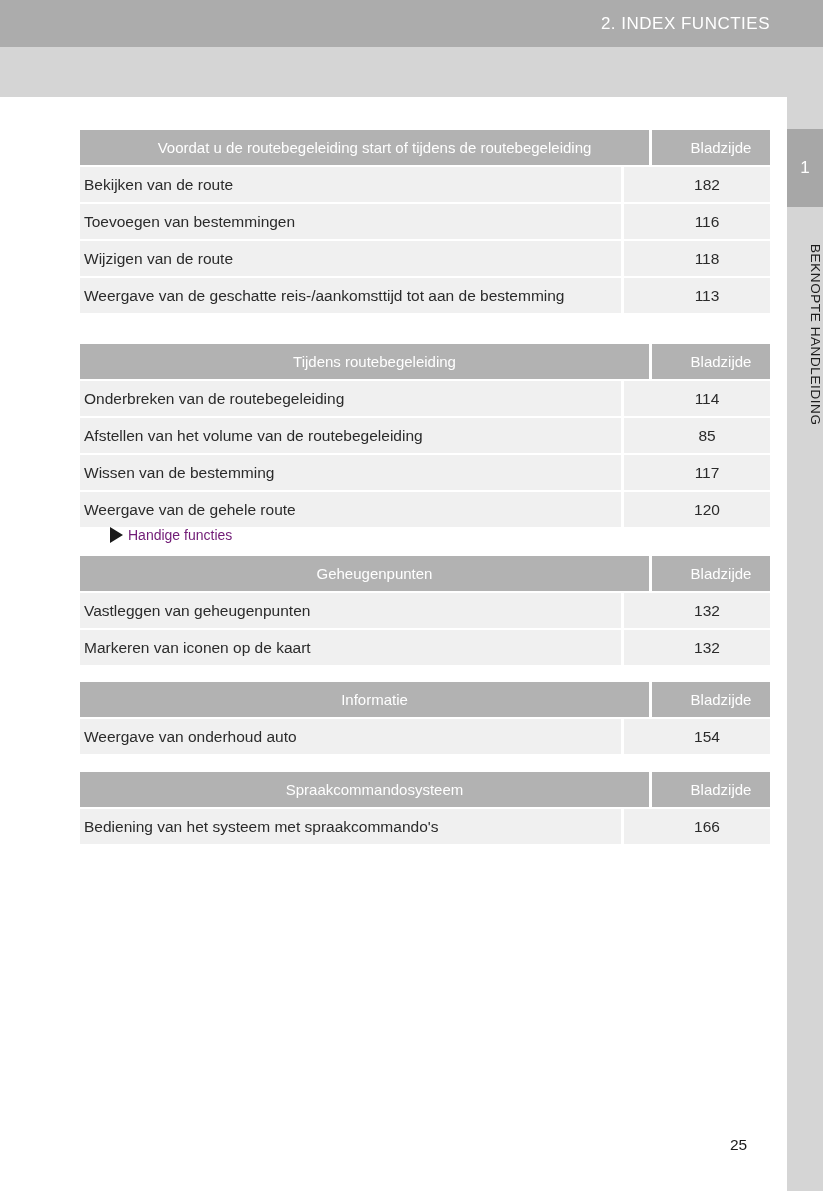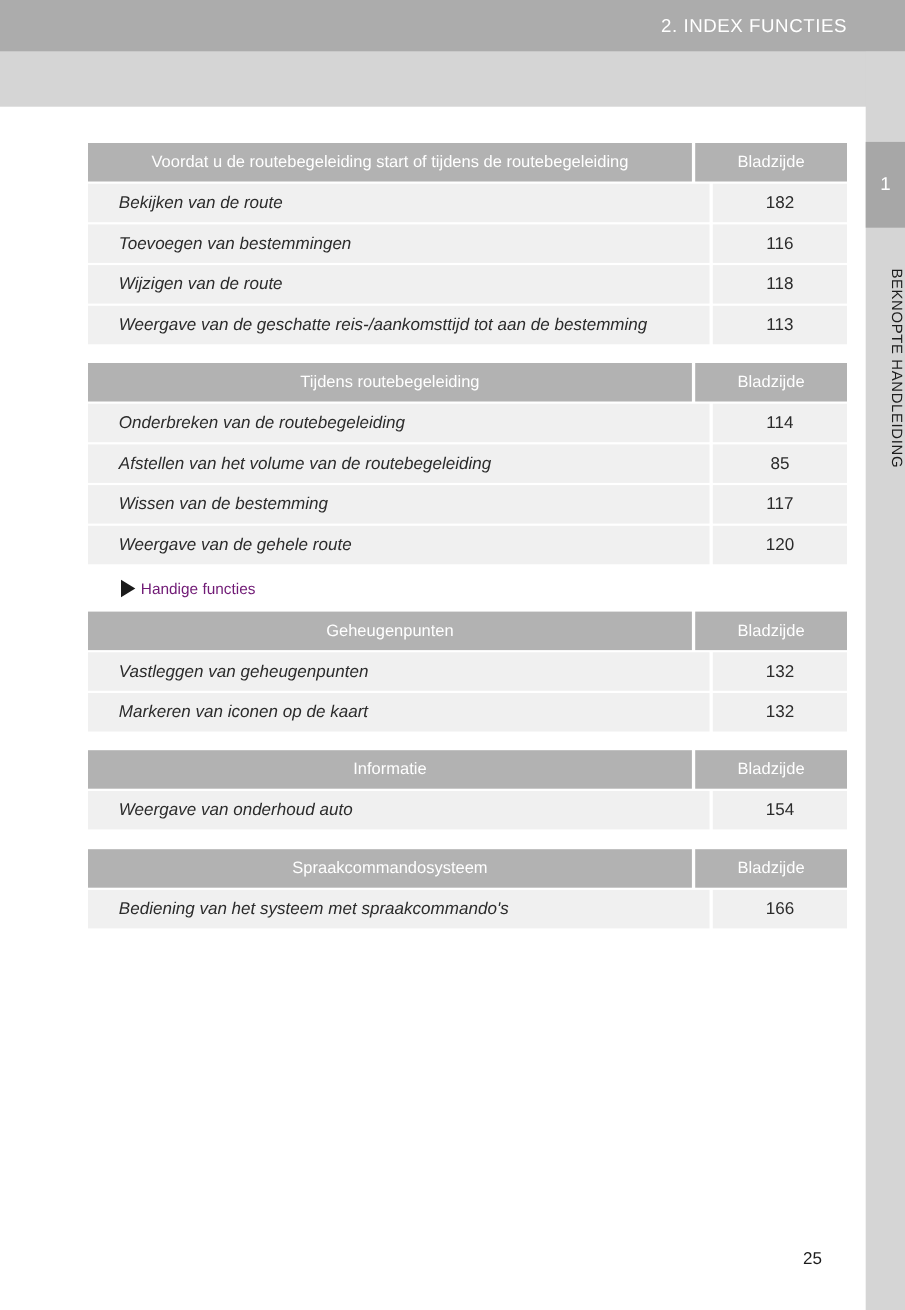--- a/index.html
+++ b/index.html
@@ -39,46 +39,46 @@
   .vertical-label{
     position:absolute;left:787px;top:215px;width:36px;height:240px;
     display:flex;justify-content:center;
     writing-mode:vertical-rl;text-orientation:mixed;
     color:#1c1c1c;font-size:13.5px;letter-spacing:0.6px;
     white-space:nowrap;
   }
   
   .tbl{position:absolute;left:80px;width:690px;}
   .t-row{display:flex;height:35px;margin-bottom:2px;}
-  .cell{display:flex;align-items:center;}
+  .cell{display:flex;align-items:center;padding-left:20px;}
   .cell.main{width:549px;margin-right:3px;}
   .cell.page{flex:1;justify-content:center;}
   .t-head .cell{background:#b2b2b2;color:#ffffff;font-size:15px;}
   .t-head .cell.main{justify-content:center;}
   .t-body .cell{background:#f0f0f0;color:#2b2b2b;font-size:15.5px;}
-  .t-body .cell.main{padding-left:28px;width:537px;font-style:italic;}
+  .t-body .cell.main{padding-left:4px;width:537px;}
   
   .section-label{
     position:absolute;left:110px;top:522px;height:26px;
     display:flex;align-items:center;color:#701a75;font-size:14px;
   }
   .tri{
     width:0;height:0;margin-right:5px;
     border-left:13px solid #1a1a1a;
     border-top:8px solid transparent;
     border-bottom:8px solid transparent;
   }
   
   .page-number{
     position:absolute;left:730px;top:1136px;width:41px;
     text-align:left;color:#1b1b1b;font-size:15.5px;
   }
   
   #tbl-0{top:130px;}
-  #tbl-1{top:330px;}
+  #tbl-1{top:344px;}
   #tbl-2{top:556px;}
   #tbl-3{top:682px;}
   #tbl-4{top:772px;}
 </style>
 </head>
 <body>
 
 <div class="canvas">
 
   <div class="topbar">

